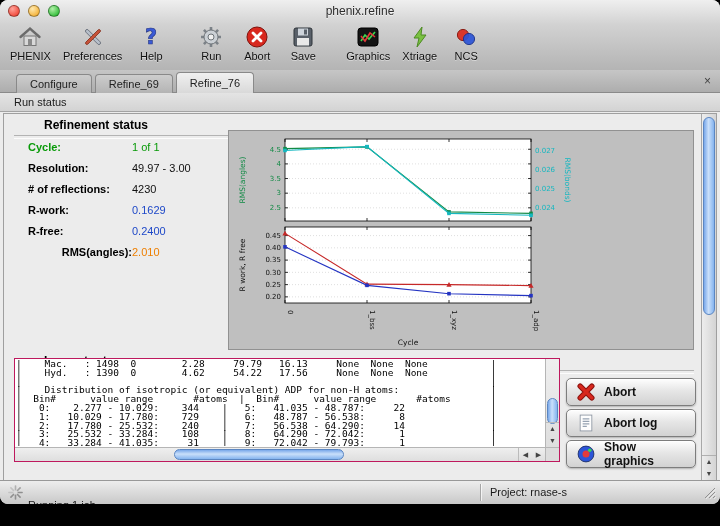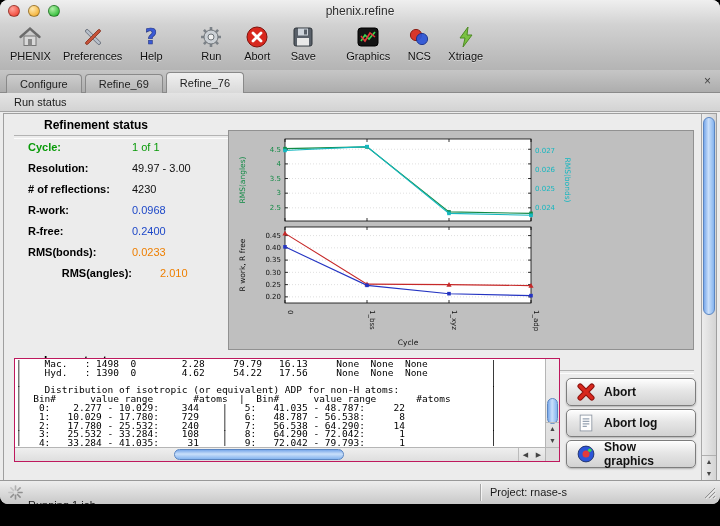--- a/index.html
+++ b/index.html
@@ -16,21 +16,21 @@
   .tl.red{background:radial-gradient(circle at 35% 30%,#ffa39a,#f14c3e 75%);}
   .tl.yellow{background:radial-gradient(circle at 35% 30%,#ffe9ae,#f4b43e 75%);}
   .tl.green{background:radial-gradient(circle at 35% 30%,#b2f0a8,#37bf3e 75%);}
   .toolbar{position:absolute;top:22px;left:0;right:0;height:47px;display:flex;align-items:flex-start;padding:2px 4px 0;}
   .tb-item{display:flex;flex-direction:column;align-items:center;margin:0 2px;padding:1px 4px;min-width:34px;cursor:default;}
   .tb-item.group-start{margin-left:16px;}
   .tb-icon svg{width:24px;height:24px;display:block;}
   .tb-label{font-size:11px;color:#111;margin-top:1px;text-shadow:0 1px 0 rgba(255,255,255,.45);}
   
   .tabbar{position:absolute;top:70px;left:0;right:0;height:22px;background:linear-gradient(#c6c6c6,#adadad);
-          border-bottom:1px solid #8a8a8a;padding-left:6px;white-space:nowrap;}
+          border-bottom:1px solid #8a8a8a;padding-left:16px;white-space:nowrap;}
   .tab{display:inline-block;height:19px;line-height:19px;padding:0 13px;font-size:11px;color:#222;
        background:linear-gradient(#cdcdcd,#b2b2b2);border:1px solid #898989;border-bottom:none;
        border-radius:4px 4px 0 0;margin-right:3px;position:relative;top:3px;}
   .tab.active{background:linear-gradient(#f0f0f0,#d9d9d9);top:2px;height:20px;line-height:20px;}
   .tab-close{position:absolute;right:9px;top:4px;font-size:12px;color:#444;line-height:14px;}
   
   .runstatus{position:absolute;top:93px;left:0;right:0;height:19px;background:linear-gradient(#e4e4e4,#d3d3d3);
              border-bottom:1px solid #a3a3a3;font-size:11px;color:#1b1b1b;padding:3px 0 0 14px;box-sizing:border-box;}
   
   .content{position:absolute;top:113px;bottom:23px;left:3px;right:3px;background:#ececec;border:1px solid #9f9f9f;}
@@ -166,33 +166,33 @@
               <rect x="2" y="3" width="20" height="18" rx="3" fill="#141414" stroke="#000"></rect>
               <polyline points="5,16 9,10 13,14 19,7" fill="none" stroke="#3adb4e" stroke-width="1.6"></polyline>
               <polyline points="5,11 9,16 14,8 19,12" fill="none" stroke="#e23b3b" stroke-width="1.6"></polyline>
             </svg>
           </span>
           <span class="tb-label">Graphics</span>
         </div>
         <div class="tb-item">
           <span class="tb-icon">
             <svg viewBox="0 0 24 24">
+              <path d="M14 2 L6 13 L11 13 L9 22 L18 10 L13 10 Z" fill="#7ac142" stroke="#4d8a23"></path>
+            </svg>
+          </span>
+          <span class="tb-label">Xtriage</span>
+        </div>
+        <div class="tb-item">
+          <span class="tb-icon">
+            <svg viewBox="0 0 24 24">
               <circle cx="9" cy="10" r="5.6" fill="#d8372b" stroke="#8c1e15"></circle>
               <circle cx="15" cy="14" r="5.6" fill="#2c55d8" stroke="#17308c" opacity="0.92"></circle>
             </svg>
           </span>
           <span class="tb-label">NCS</span>
-        </div>
-        <div class="tb-item">
-          <span class="tb-icon">
-            <svg viewBox="0 0 24 24">
-              <path d="M14 2 L6 13 L11 13 L9 22 L18 10 L13 10 Z" fill="#7ac142" stroke="#4d8a23"></path>
-            </svg>
-          </span>
-          <span class="tb-label">Xtriage</span>
         </div>
       </div>
   </div>
 
   <div class="tabbar">
     <span id="tabs"><div class="tab">Configure</div><div class="tab">Refine_69</div><div class="tab active">Refine_76</div></span>
     <span class="tab-close">×</span>
   </div>
 
   <div class="runstatus">
@@ -200,24 +200,23 @@
   </div>
 
   <div class="content">
     <div class="sec-h sec-h1">Refinement status</div>
     <div class="hline hline1"></div>
 
     <div class="stats" id="stats">
         <div class="stat-row"><span class="stat-label" style="color: rgb(8, 154, 8);">Cycle:</span><span class="stat-value" style="color: rgb(8, 154, 8);">1 of 1</span></div>
         <div class="stat-row"><span class="stat-label" style="color: rgb(0, 0, 0);">Resolution:</span><span class="stat-value" style="color: rgb(17, 17, 17);">49.97 - 3.00</span></div>
         <div class="stat-row"><span class="stat-label" style="color: rgb(0, 0, 0);"># of reflections:</span><span class="stat-value" style="color: rgb(17, 17, 17);">4230</span></div>
-        <div class="stat-row"><span class="stat-label" style="color: rgb(0, 0, 0);">R-work:</span><span class="stat-value" style="color: rgb(31, 73, 200);">0.0968</span></div>
+        <div class="stat-row"><span class="stat-label" style="color: rgb(0, 0, 0);">R-work:</span><span class="stat-value" style="color: rgb(31, 73, 200);">0.1629</span></div>
         <div class="stat-row"><span class="stat-label" style="color: rgb(0, 0, 0);">R-free:</span><span class="stat-value" style="color: rgb(31, 73, 200);">0.2400</span></div>
-        <div class="stat-row"><span class="stat-label" style="color: rgb(0, 0, 0);">RMS(bonds):</span><span class="stat-value" style="color: rgb(238, 127, 0);">0.0233</span></div>
-        <div class="stat-row"><span class="stat-label" style="color: rgb(0, 0, 0); text-align: right;">RMS(angles):</span><span class="stat-value" style="color: rgb(238, 127, 0); margin-left: 28px;">2.010</span></div>
+        <div class="stat-row"><span class="stat-label" style="color: rgb(0, 0, 0); text-align: right;">RMS(angles):</span><span class="stat-value" style="color: rgb(238, 127, 0);">2.010</span></div>
       </div>
 
     <div class="chart-panel">
       <svg id="chart" width="464" height="218">
           <rect x="56" y="8" width="246" height="82" fill="#ffffff" stroke="#000" stroke-width="0.8"></rect>
           <line x1="57" y1="76.82142857142857" x2="301" y2="76.82142857142857" stroke="#c9c9c9" stroke-width="0.6" stroke-dasharray="1,2"></line>
           <line x1="56" y1="76.82142857142857" x2="59" y2="76.82142857142857" stroke="#000" stroke-width="0.8"></line>
           <line x1="299" y1="76.82142857142857" x2="302" y2="76.82142857142857" stroke="#000" stroke-width="0.8"></line>
           <text x="52" y="79.12142857142857" font-size="7" text-anchor="end" fill="#128a45">2.5</text>
           <line x1="57" y1="62.17857142857142" x2="301" y2="62.17857142857142" stroke="#c9c9c9" stroke-width="0.6" stroke-dasharray="1,2"></line>

